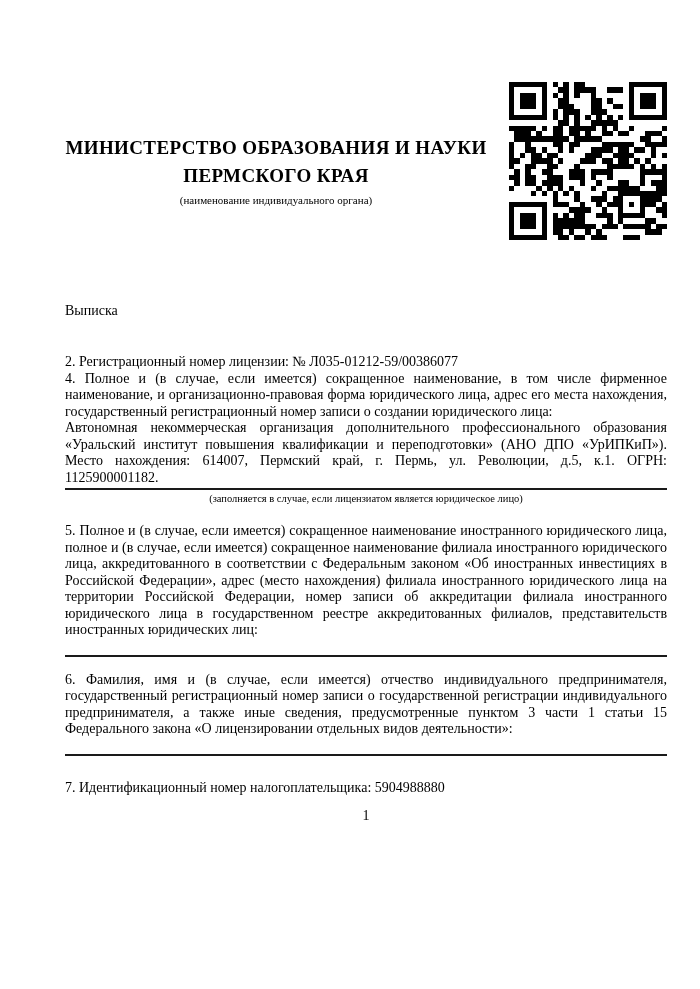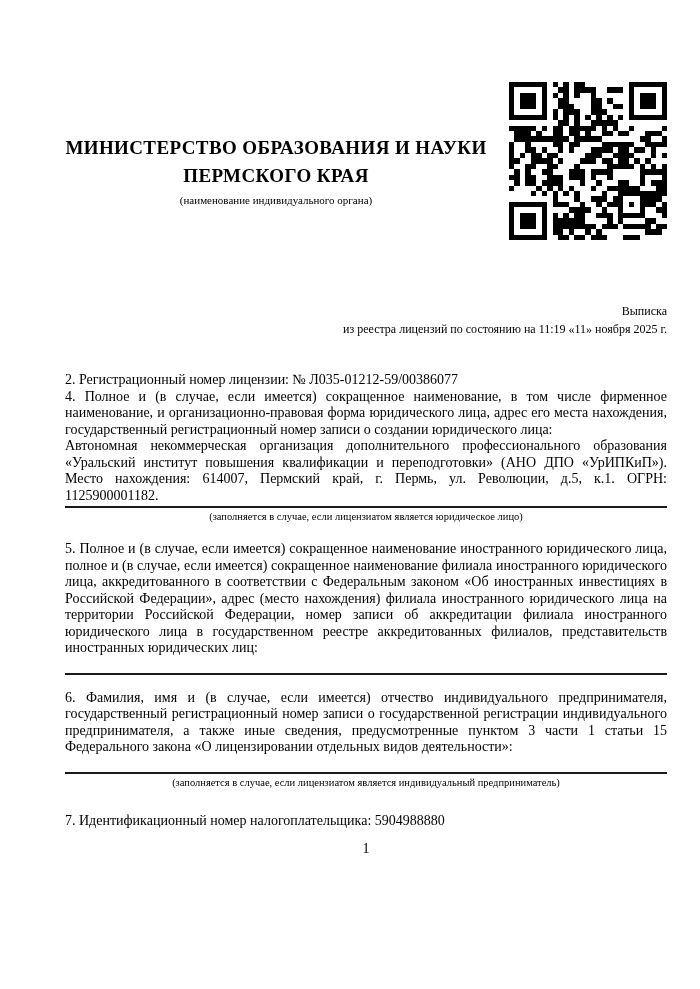--- a/index.html
+++ b/index.html
@@ -40,22 +40,22 @@
   }
   .qr-box {
     flex: 0 0 auto;
     width: 158px;
     height: 158px;
   }
   .qr-box svg { display: block; width: 158px; height: 158px; }
   
   .doc-title {
     margin-top: 62px;
-    text-align: right;
-    font-size: 12px;
+    text-align: left;
+    font-size: 14px;
     line-height: 18px;
   }
   
   .items {
     margin-top: 34px;
     font-size: 14px;
     line-height: 16.5px;
   }
   .para {
     margin: 0;
@@ -546,21 +546,20 @@
             <rect x="21" y="28" width="1" height="1"></rect>
             <rect x="22" y="28" width="1" height="1"></rect>
             <rect x="23" y="28" width="1" height="1"></rect>
           </g>
         </svg>
     </div>
   </div>
 
   <div class="doc-title">
     <div>Выписка</div>
-    <div>из реестра лицензий по состоянию на 11:19 «11» ноября 2025 г.</div>
   </div>
 
   <div class="items">
 
 
     <div class="item item-2">
       <p class="para">2. Регистрационный номер лицензии: № Л035-01212-59/00386077</p>
     </div>
 
 
@@ -574,21 +573,20 @@
     <div class="item item-5">
       <p class="para">5. Полное и (в случае, если имеется) сокращенное наименование иностранного юридического лица, полное и (в случае, если имеется) сокращенное наименование филиала иностранного юридического лица, аккредитованного в соответствии с Федеральным законом «Об иностранных инвестициях в Российской Федерации», адрес (место нахождения) филиала иностранного юридического лица на территории Российской Федерации, номер записи об аккредитации филиала иностранного юридического лица в государственном реестре аккредитованных филиалов, представительств иностранных юридических лиц:</p>
       <div class="blank-line"></div>
       <div class="rule"></div>
     </div>
 
     <div class="item item-6">
       <p class="para">6. Фамилия, имя и (в случае, если имеется) отчество индивидуального предпринимателя, государственный регистрационный номер записи о государственной регистрации индивидуального предпринимателя, а также иные сведения, предусмотренные пунктом 3 части 1 статьи 15 Федерального закона «О лицензировании отдельных видов деятельности»:</p>
       <div class="blank-line"></div>
       <div class="rule"></div>
-      <div class="caption">(заполняется в случае, если лицензиатом является индивидуальный предприниматель)</div>
     </div>
 
     <div class="item item-7">
       <p class="para">7. Идентификационный номер налогоплательщика: 5904988880</p>
     </div>
 
   </div>
 
   <div class="page-number">1</div>
 

